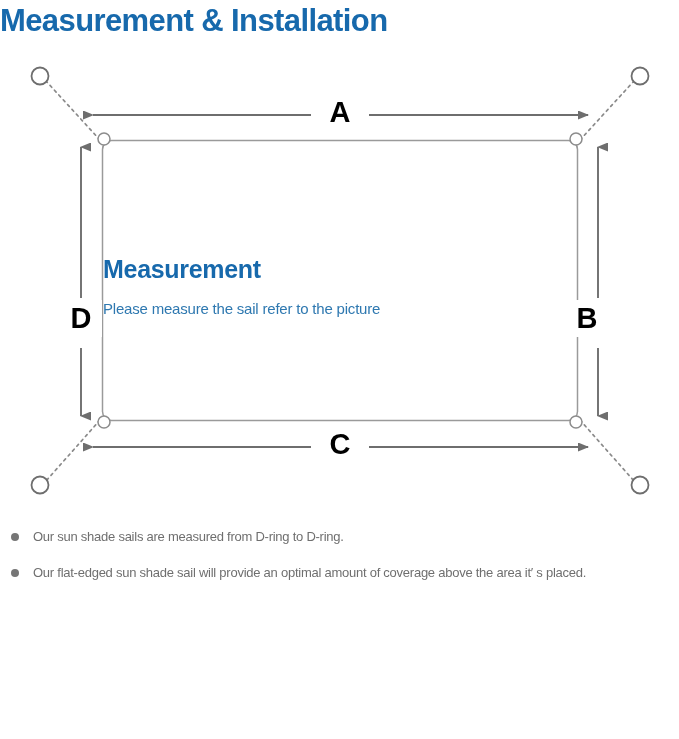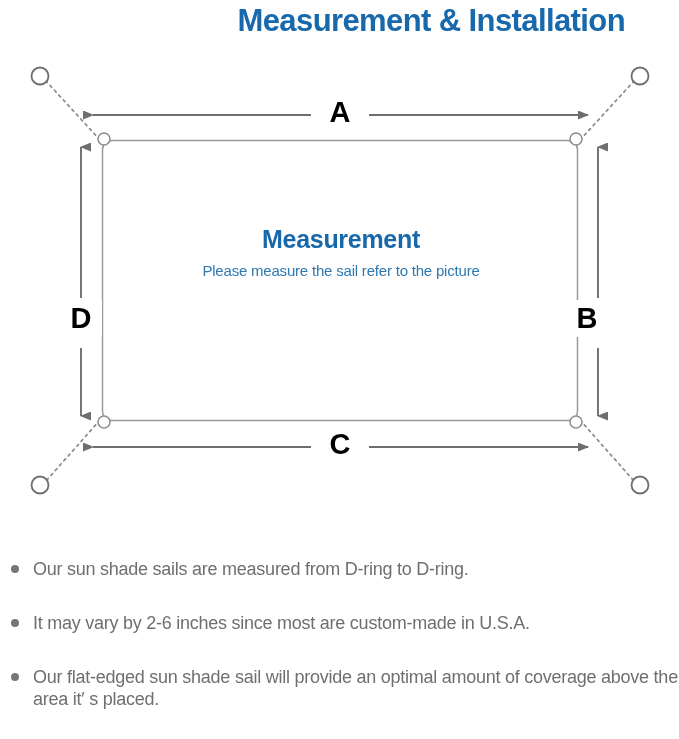--- a/index.html
+++ b/index.html
@@ -14,21 +14,21 @@
     font-family: "DejaVu Sans", sans-serif;
     overflow: hidden;
   }
 
   
   #page-title {
     position: absolute;
     left: 0;
     top: 0;
     width: 625px;
-    text-align: right;
+    text-align: left;
     font-family: "Liberation Sans", sans-serif;
     font-weight: bold;
     font-size: 31px;
     letter-spacing: -0.6px;
     color: #1769AC;
     line-height: 38px;
     padding-top: 2px;
     white-space: nowrap;
   }
 
@@ -59,59 +59,57 @@
   }
   #dim-a { left: 311px; top: 50px;  width: 58px; }
   #dim-c { left: 311px; top: 382px; width: 58px; }
   #dim-b { left: 566px; top: 252px; width: 42px; padding: 4px 0; }
   #dim-d { left: 60px;  top: 252px; width: 42px; padding: 4px 0; }
 
   
   #center-block {
     position: absolute;
     left: 103px;
-    top: 176px;
+    top: 206px;
     width: 476px;
-    text-align: center;
   }
   #center-heading {
     font-family: "Liberation Sans", sans-serif;
     font-weight: bold;
     font-size: 25px;
     line-height: 30px;
     color: #1769AC;
     letter-spacing: -0.3px;
   }
   #center-sub {
     font-family: "Liberation Sans", sans-serif;
     font-weight: normal;
     font-size: 15px;
     line-height: 22px;
     color: #2E78B0;
-    margin-top: 6px;
+    margin-top: 14px;
     letter-spacing: -0.2px;
   }
 
   
   #notes {
     position: absolute;
     left: 0;
     top: 526px;
     width: 679px;
   }
   .note-item {
     position: relative;
     padding-left: 33px;
     margin-bottom: 14px;
     font-family: "Liberation Sans", sans-serif;
-    font-size: 18px;
+    font-size: 13px;
     line-height: 22px;
     color: #6F6F6F;
     letter-spacing: -0.25px;
-    margin-top: 32px;
   }
   .note-bullet {
     position: absolute;
     left: 11px;
     top: 7px;
     width: 8px;
     height: 8px;
     border-radius: 50%;
     background: #767676;
   }
@@ -189,19 +187,15 @@
   </div>
 </div>
 
 <div id="notes">
   <div class="note-item">
     <span class="note-bullet"></span>
     <span>Our sun shade sails are measured from D-ring to D-ring.</span>
   </div>
   <div class="note-item">
     <span class="note-bullet"></span>
-    <span>It may vary by 2-6 inches since most are custom-made in U.S.A.</span>
-  </div>
-  <div class="note-item">
-    <span class="note-bullet"></span>
     <span>Our flat-edged sun shade sail will provide an optimal amount of coverage above the area it′ s placed.</span>
   </div>
 </div>
 
 </body></html>

